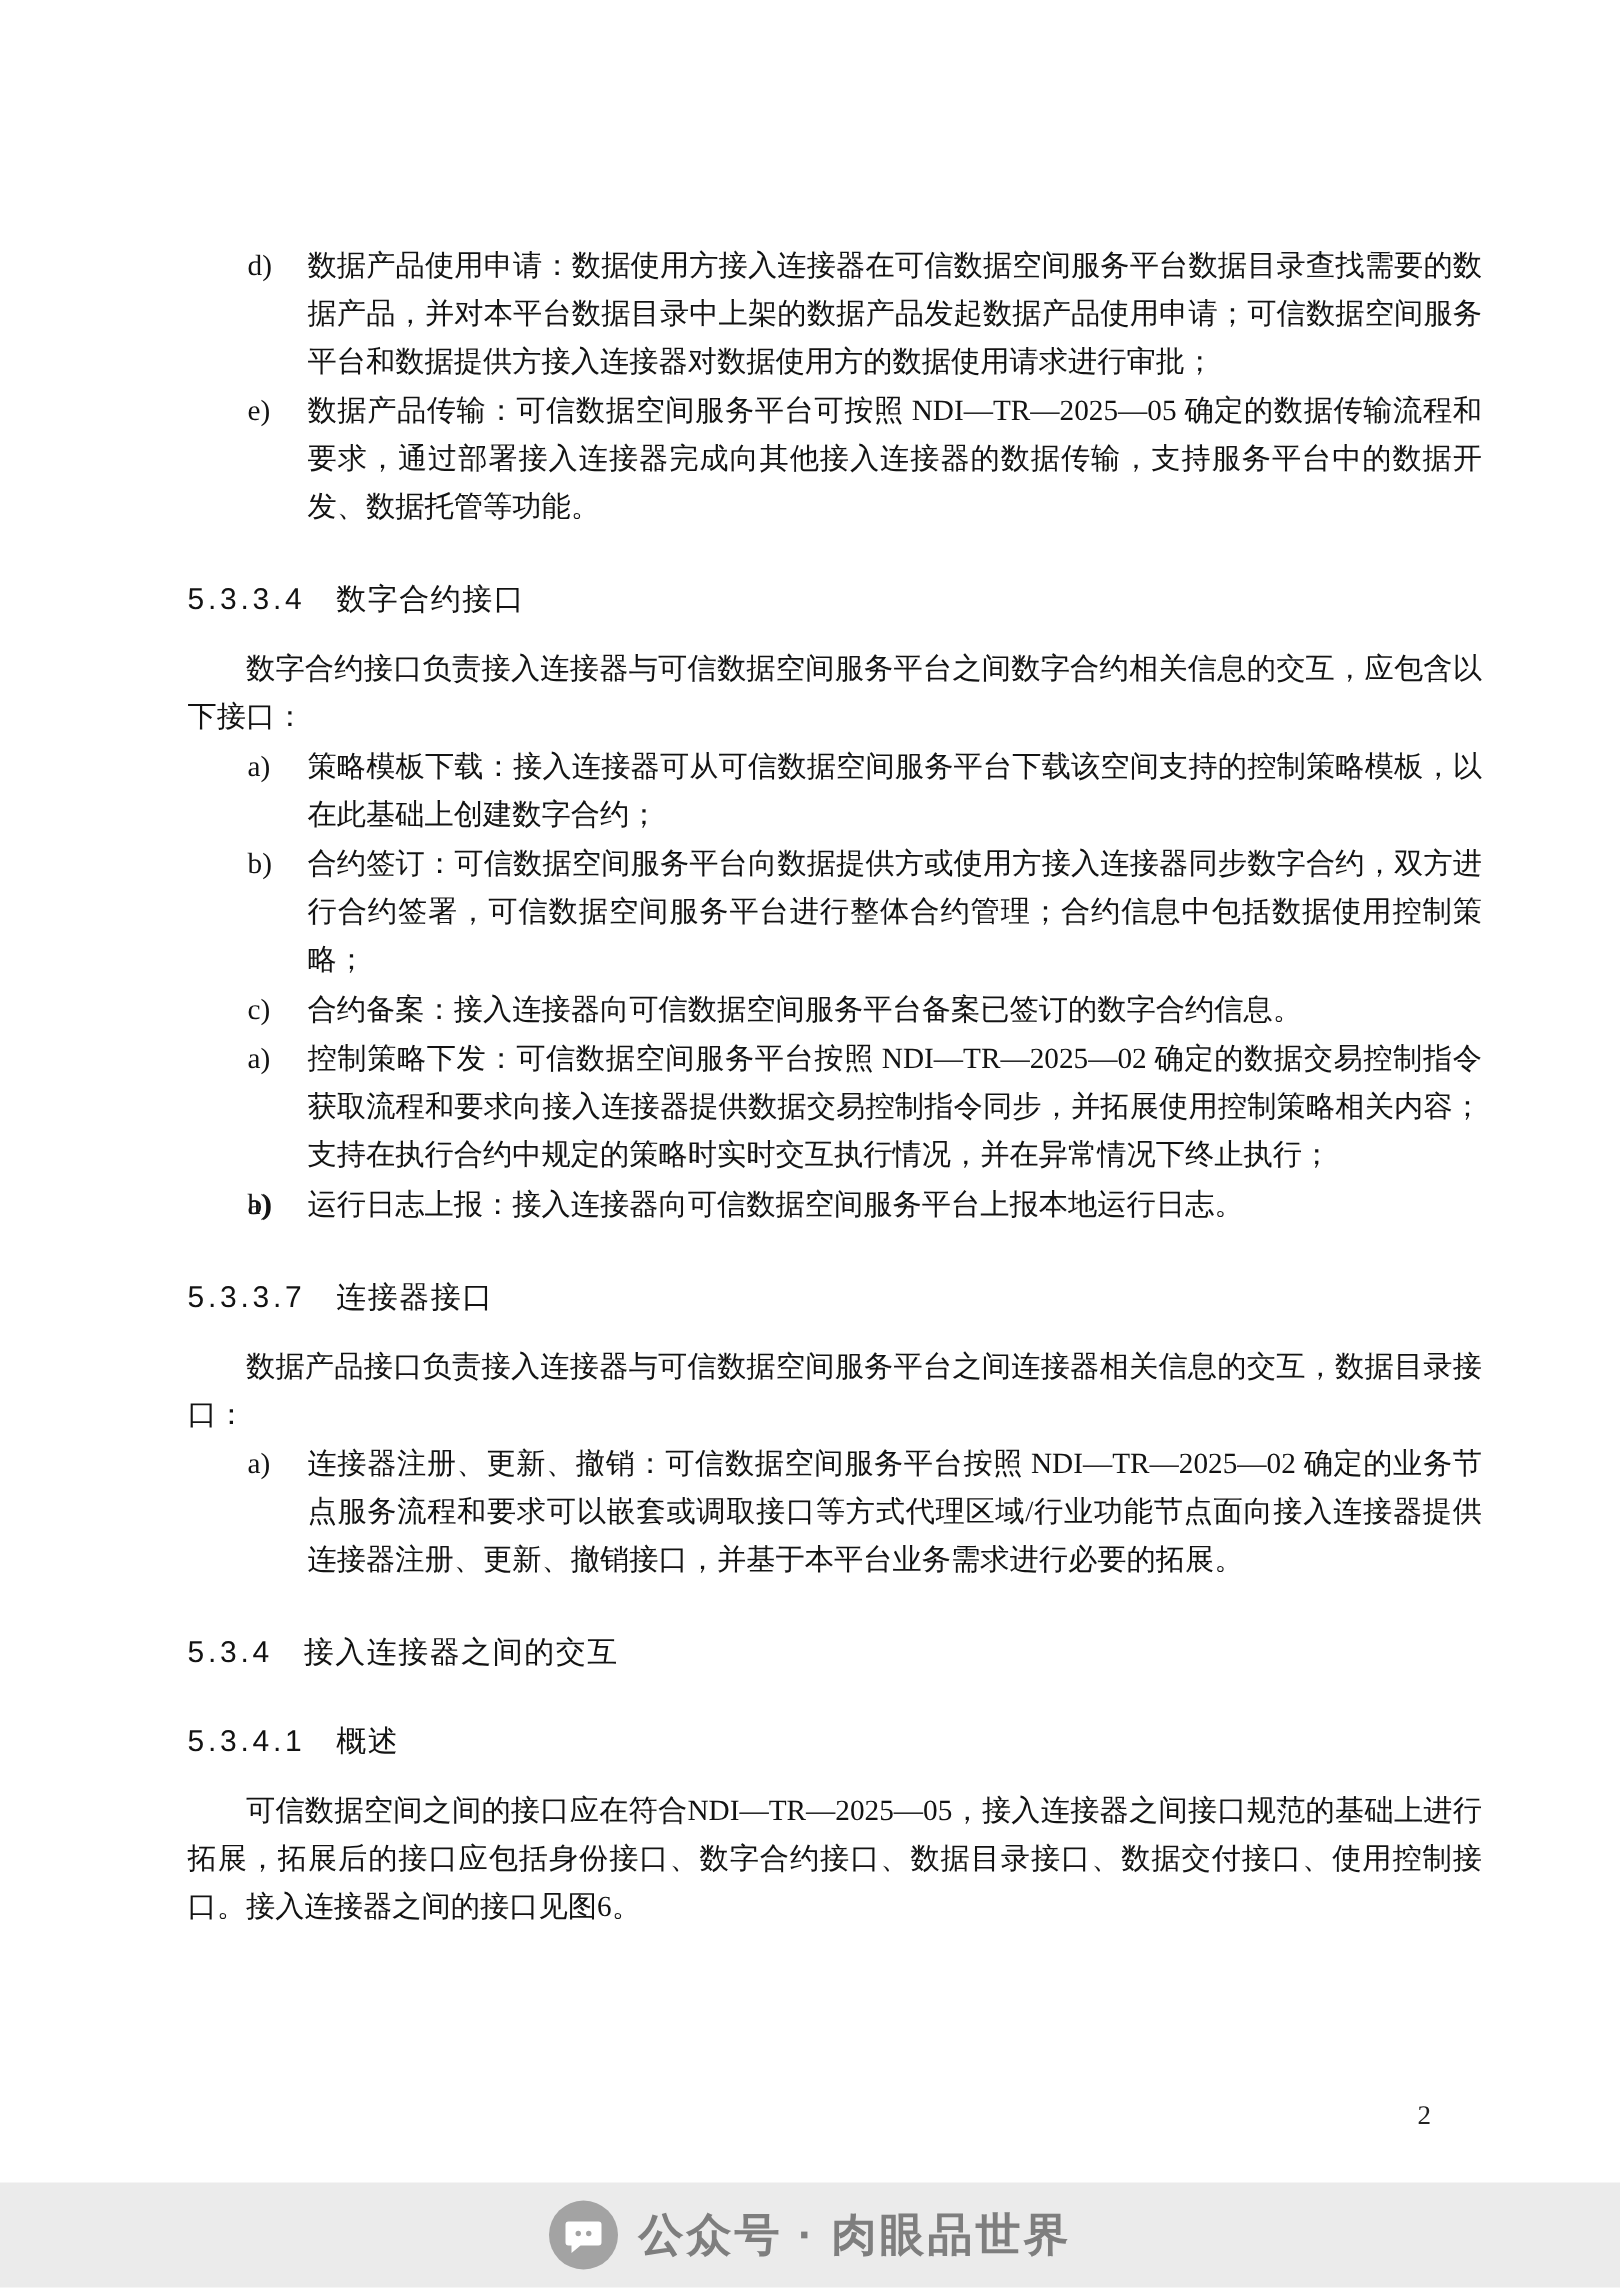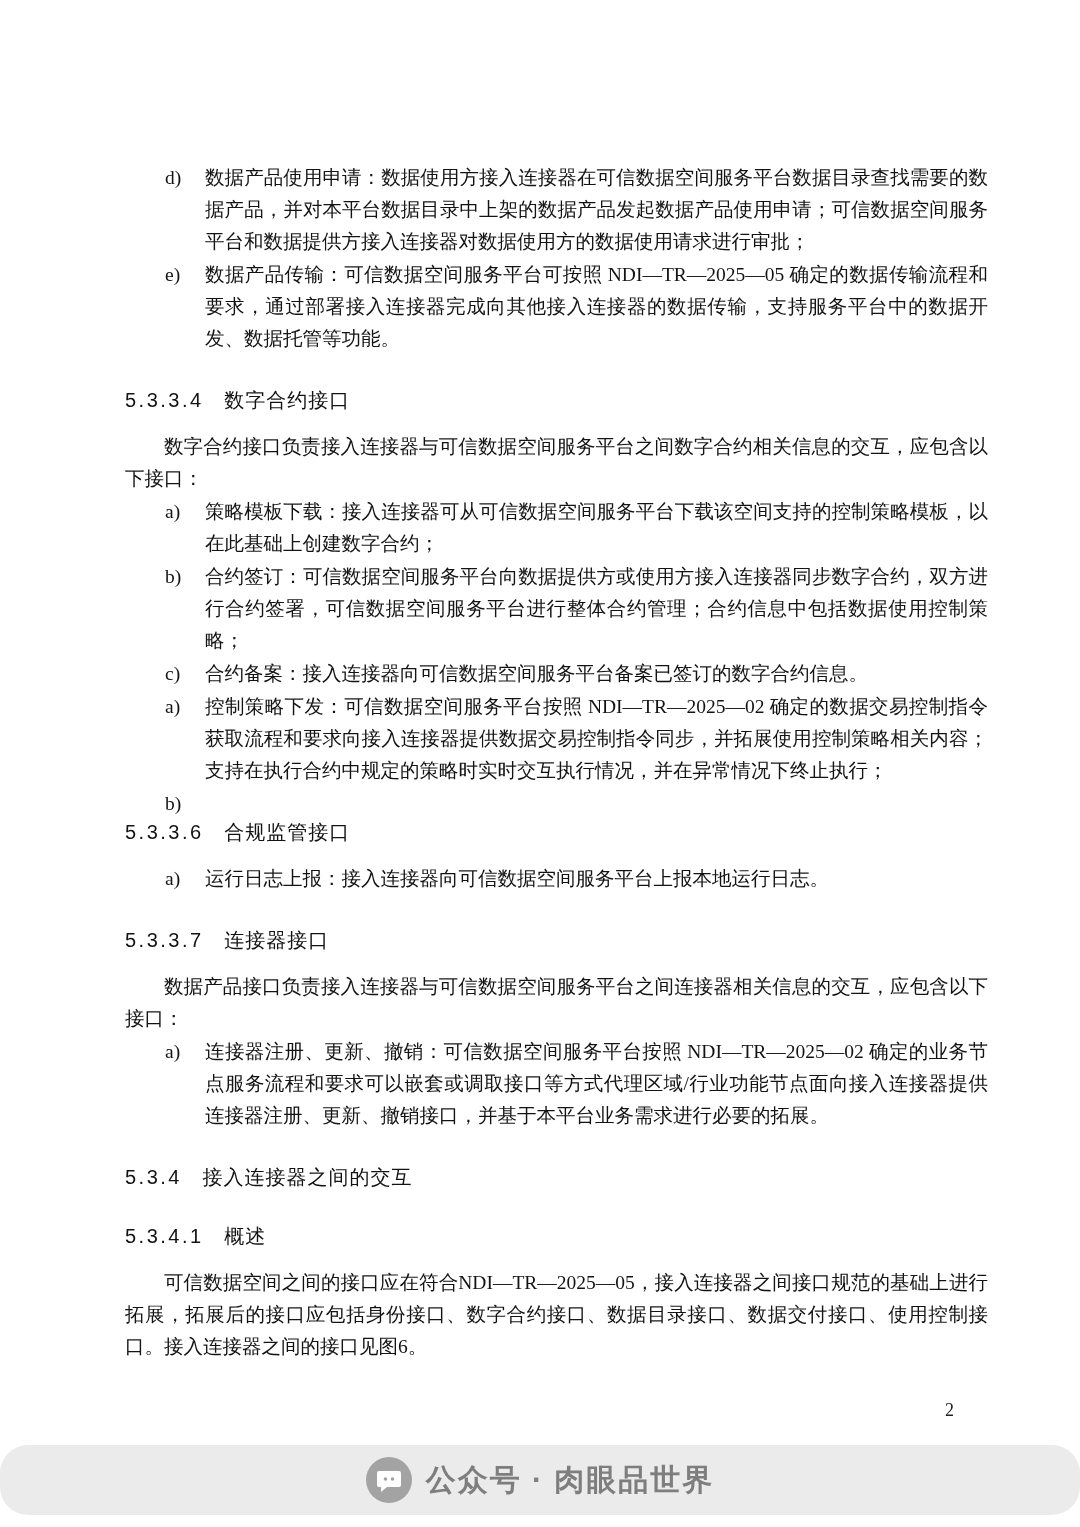--- a/index.html
+++ b/index.html
@@ -55,28 +55,27 @@
     top: 1400px;
     right: 126px;
     font-size: 18px;
     color: #222222;
   }
 
   .watermark-bar {
     position: absolute;
     left: 0;
     right: 0;
-    bottom: 12px;
+    bottom: 2px;
     height: 70px;
     background: #ebebeb;
     display: flex;
     align-items: center;
     justify-content: center;
     gap: 14px;
-    border-radius: 28px;
   }
   .wm-icon {
     width: 46px;
     height: 46px;
     border-radius: 50%;
     background: #a3a3a3;
     display: flex;
     align-items: center;
     justify-content: center;
     flex: 0 0 auto;
@@ -123,34 +122,30 @@
     </div>
 
     <div class="list-item">
       <span class="list-label">a)</span>
       <span class="list-text">控制策略下发：可信数据空间服务平台按照 NDI—TR—2025—02 确定的数据交易控制指令获取流程和要求向接入连接器提供数据交易控制指令同步，并拓展使用控制策略相关内容；支持在执行合约中规定的策略时实时交互执行情况，并在异常情况下终止执行；</span>
     </div>
     <div class="list-item">
       <span class="list-label">b)</span>
     </div>
 
-    <h3 class="heading">
-      <span class="h-num">5.3.3.6</span>
-      <span class="h-title">合规监管接口</span>
-    </h3>
     <div class="list-item">
       <span class="list-label">a)</span>
       <span class="list-text">运行日志上报：接入连接器向可信数据空间服务平台上报本地运行日志。</span>
     </div>
 
     <h3 class="heading">
       <span class="h-num">5.3.3.7</span>
       <span class="h-title">连接器接口</span>
     </h3>
-    <p class="para">数据产品接口负责接入连接器与可信数据空间服务平台之间连接器相关信息的交互，应包含以下接口：</p>
+    <p class="para">数据产品接口负责接入连接器与可信数据空间服务平台之间连接器相关信息的交互，数据目录接口：</p>
     <div class="list-item">
       <span class="list-label">a)</span>
       <span class="list-text">连接器注册、更新、撤销：可信数据空间服务平台按照 NDI—TR—2025—02 确定的业务节点服务流程和要求可以嵌套或调取接口等方式代理区域/行业功能节点面向接入连接器提供连接器注册、更新、撤销接口，并基于本平台业务需求进行必要的拓展。</span>
     </div>
 
     <h3 class="heading">
       <span class="h-num">5.3.4</span>
       <span class="h-title">接入连接器之间的交互</span>
     </h3>
     <h3 class="heading">

